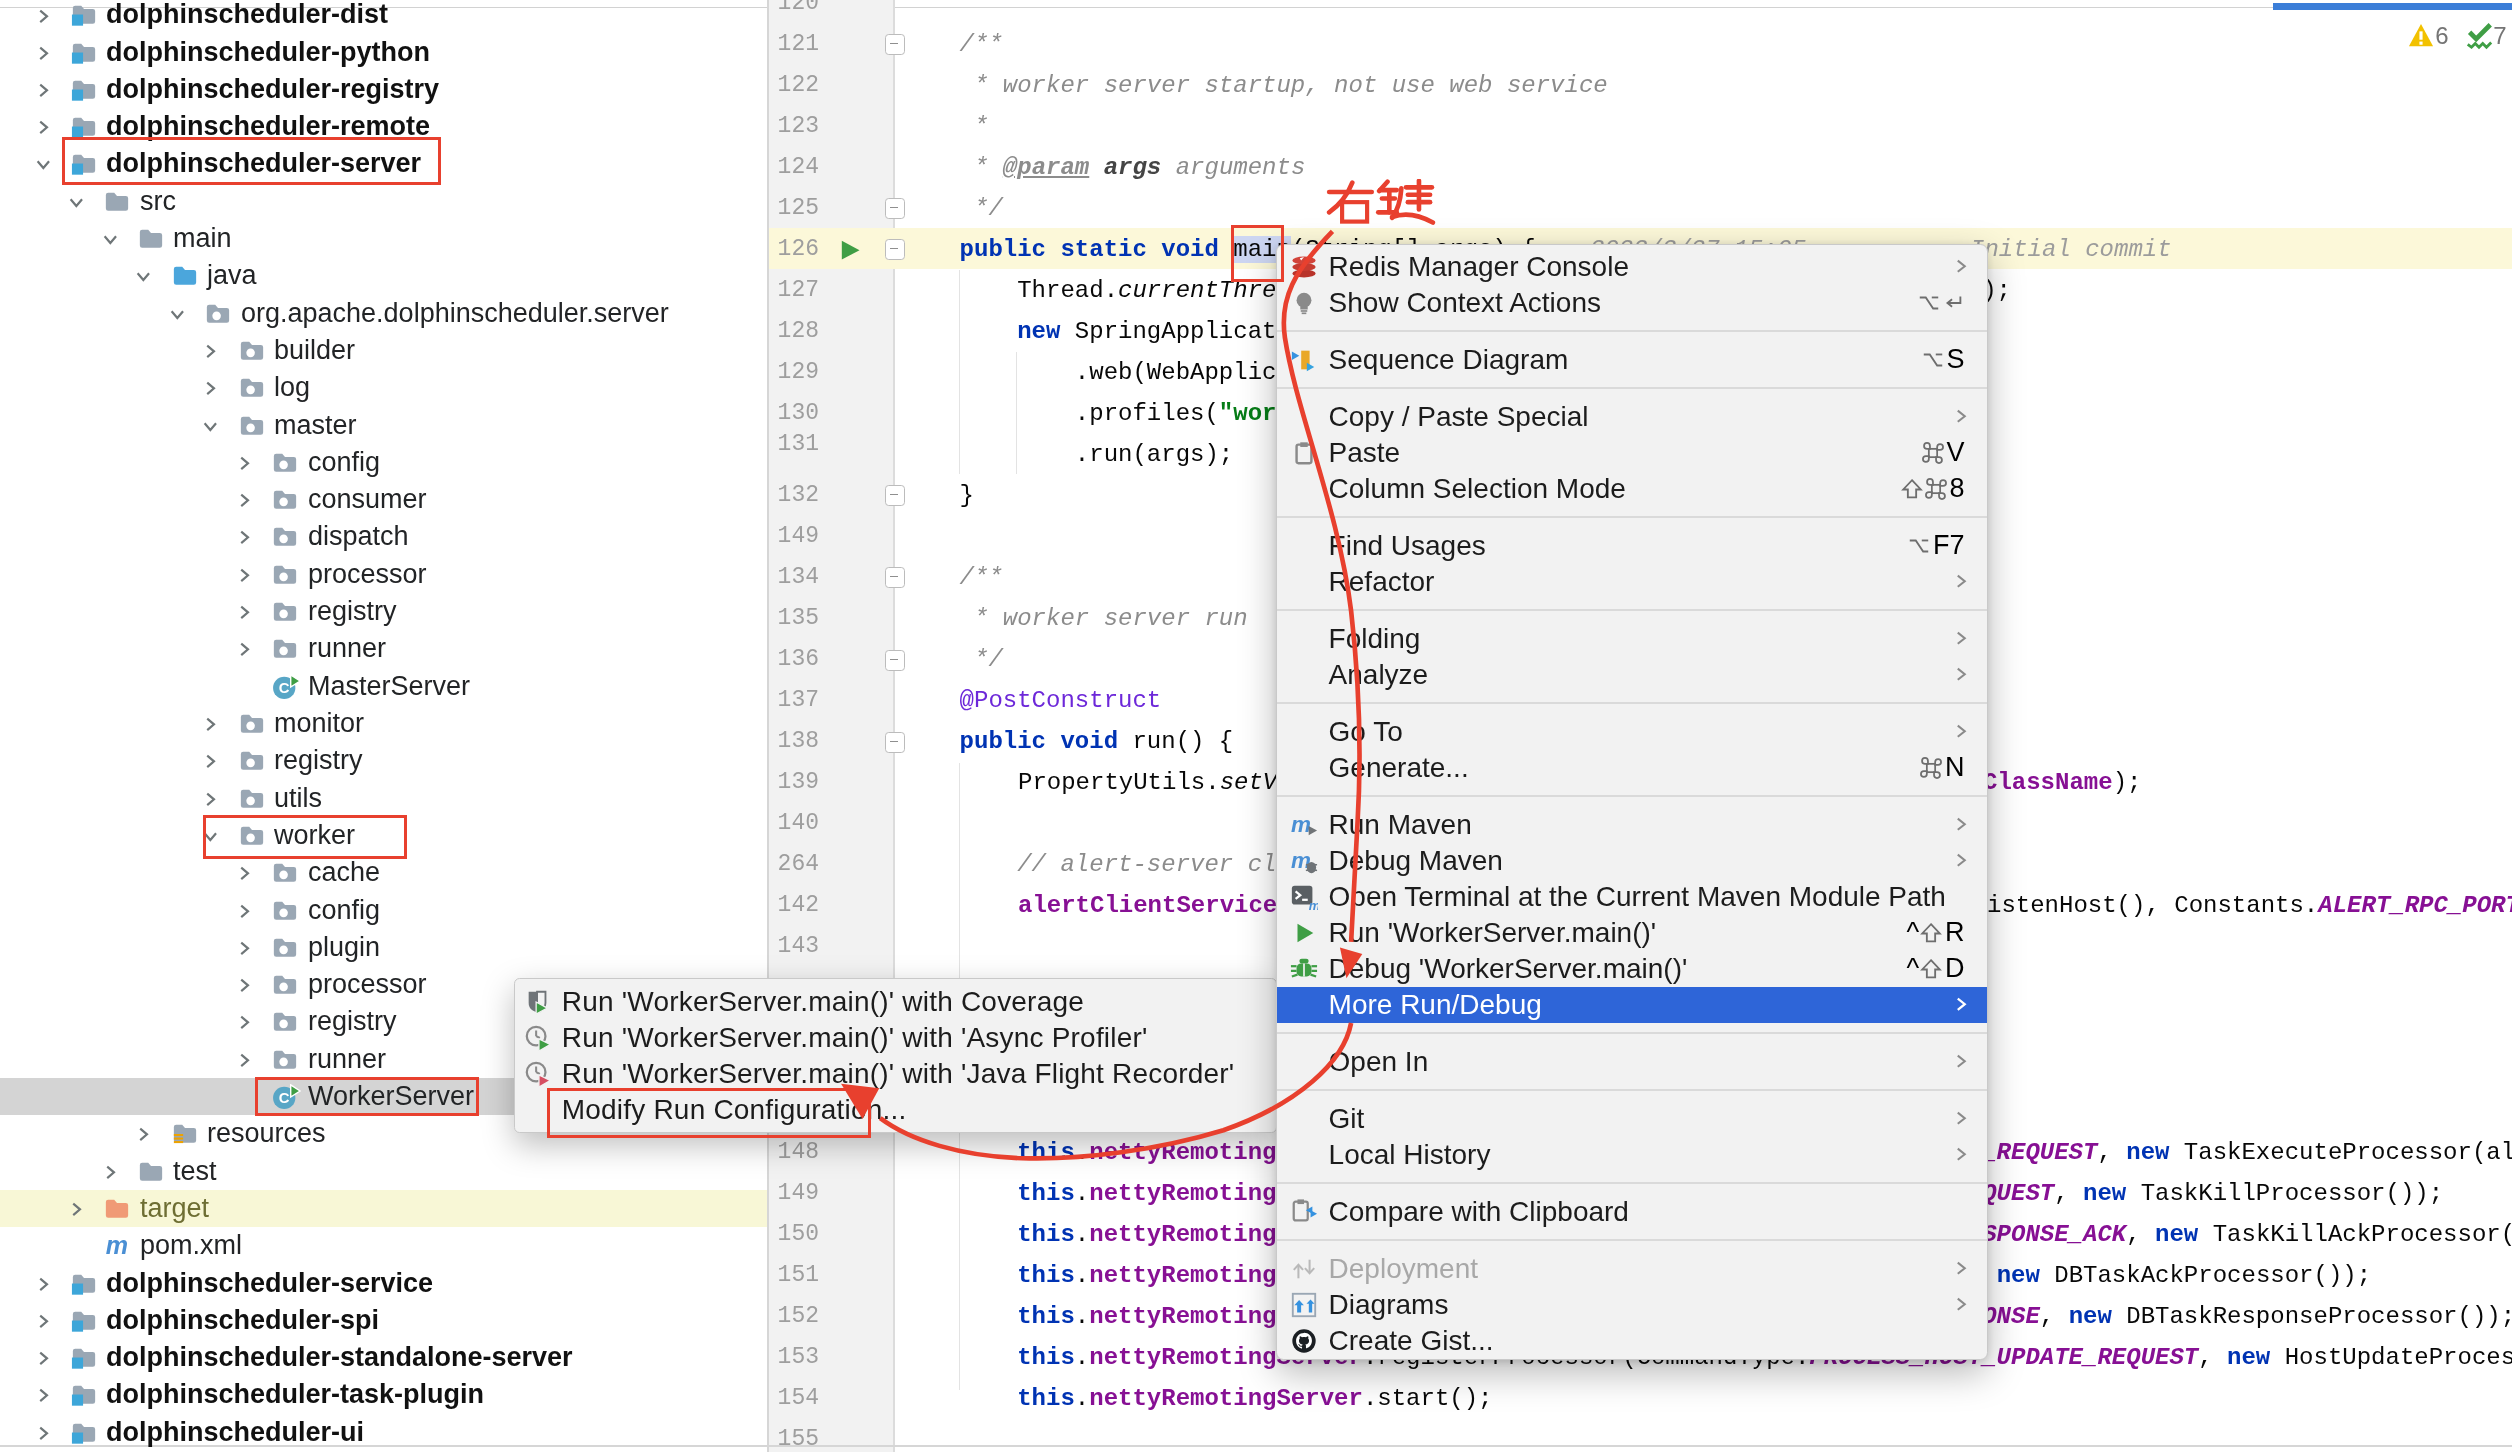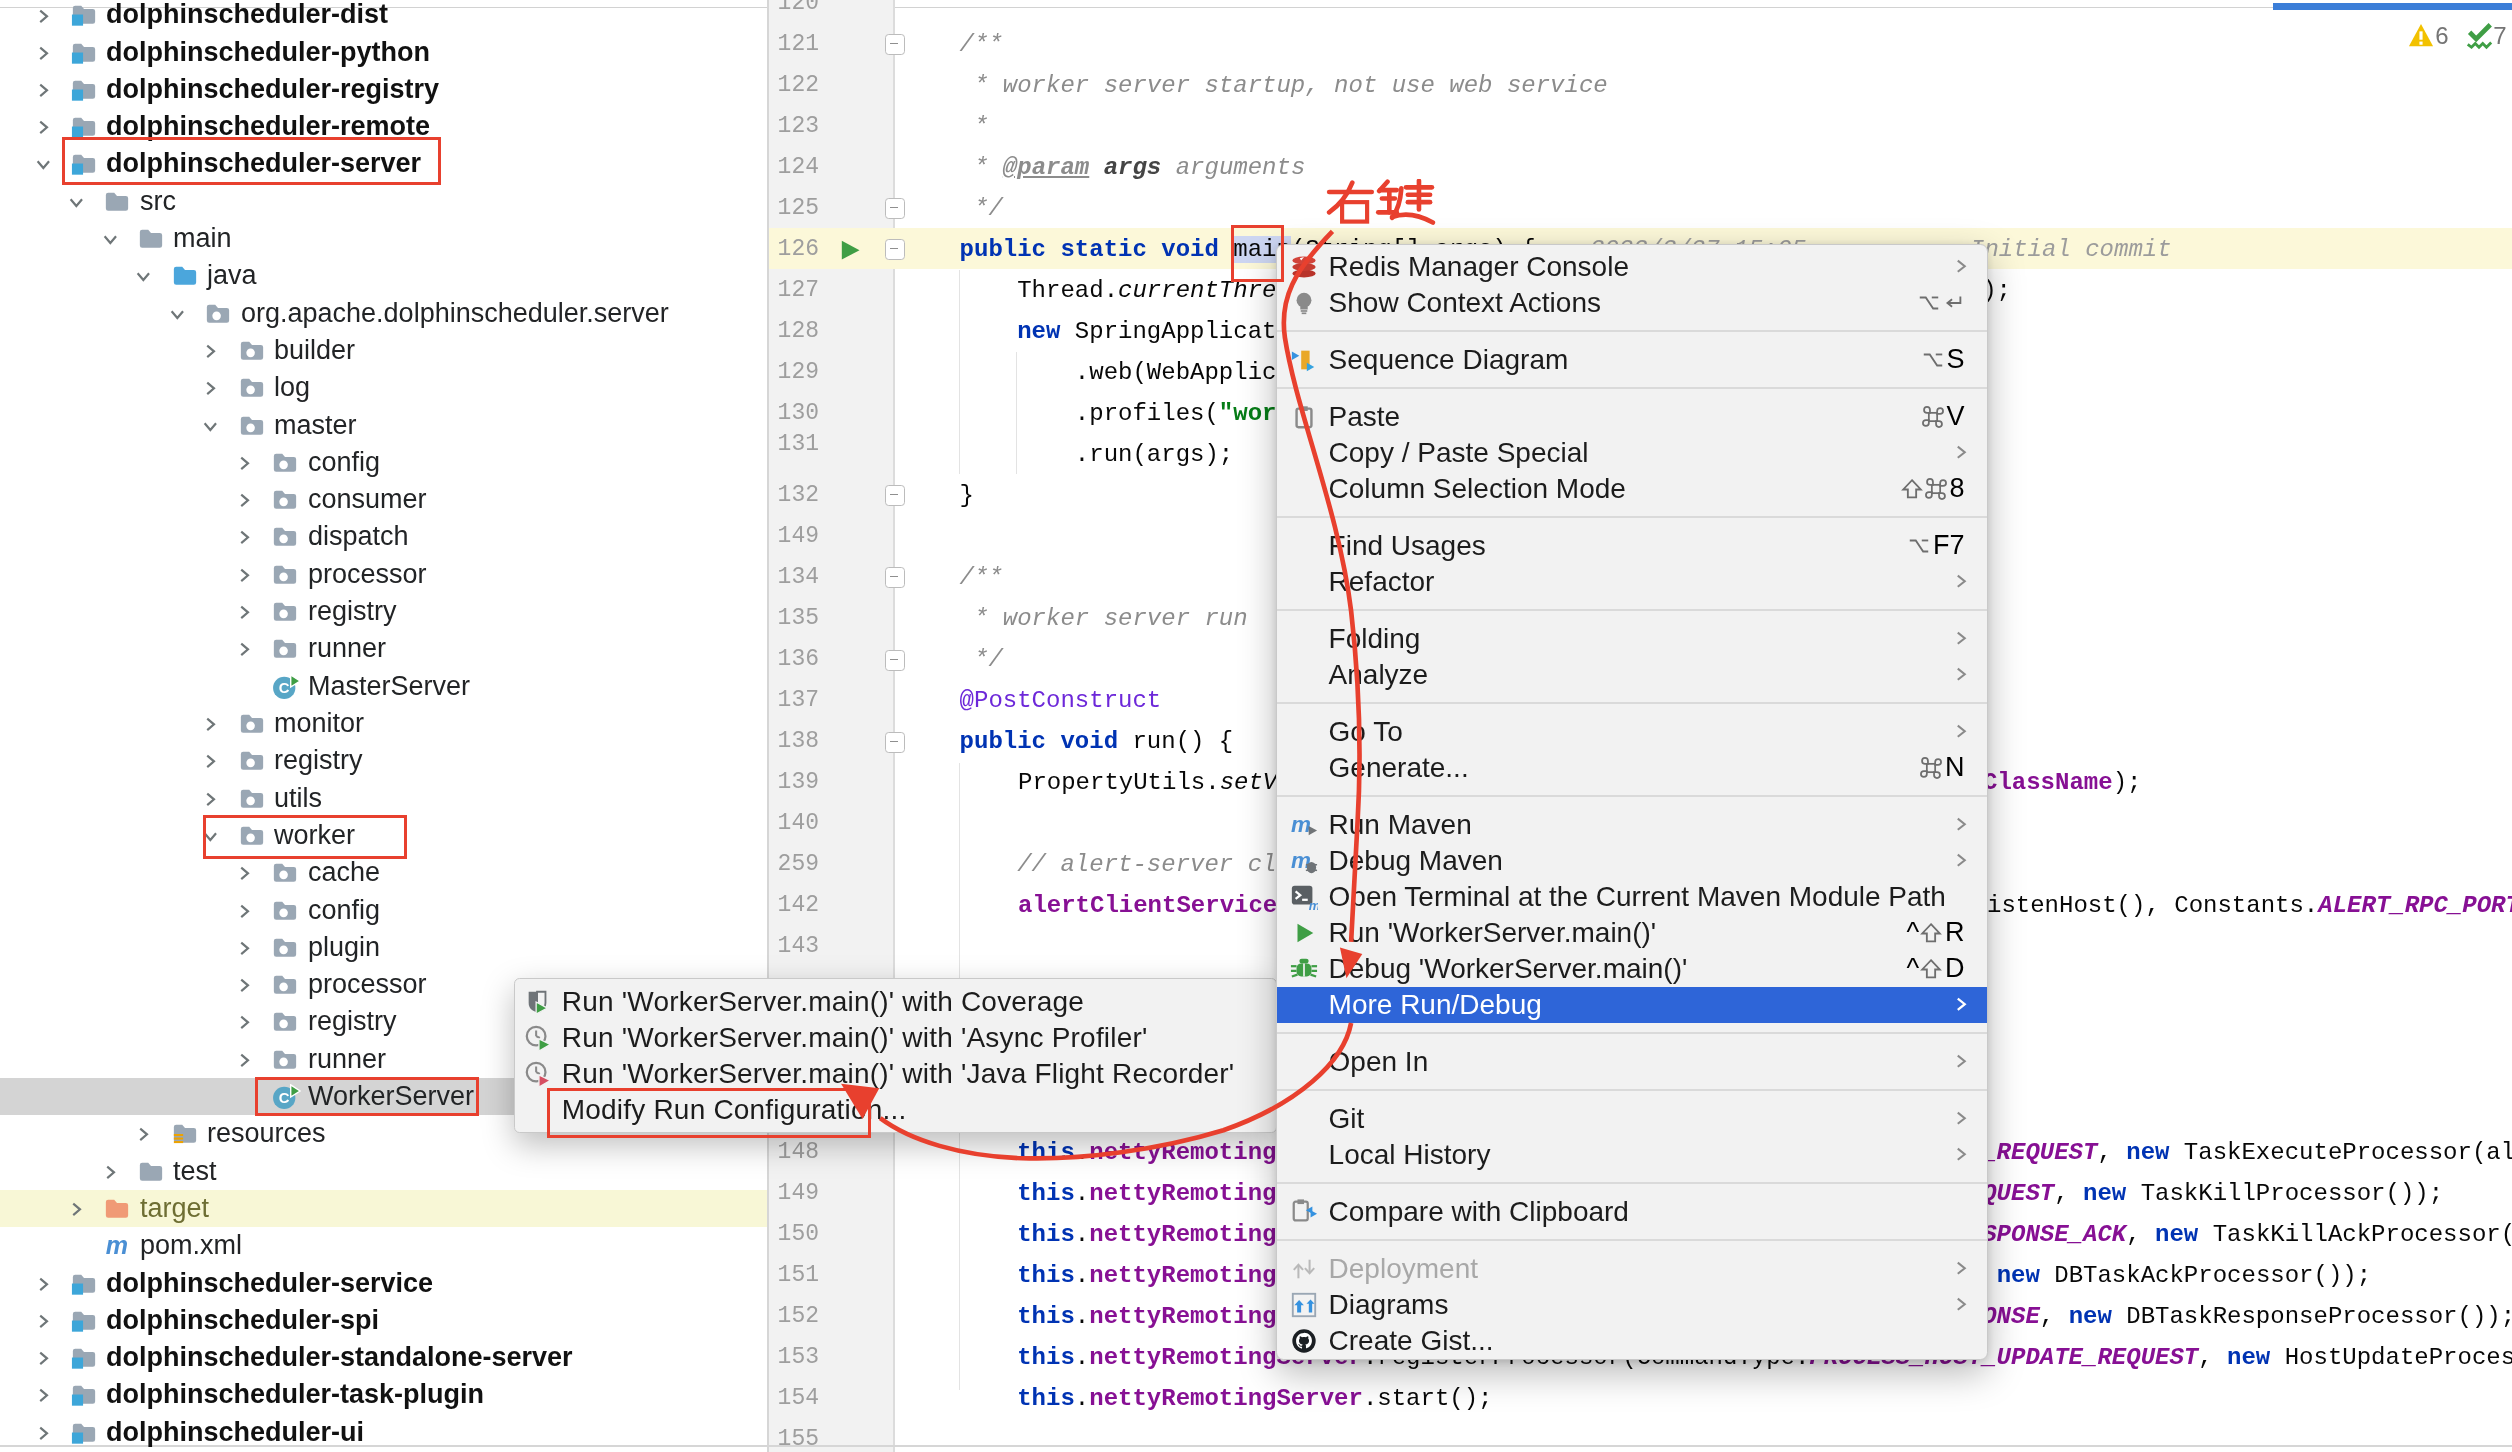--- a/index.html
+++ b/index.html
@@ -71,21 +71,21 @@
 <div class="gn" style="top:424px">131</div>
 <div class="gn" style="top:475px">132</div>
 <div class="gn" style="top:516px">149</div>
 <div class="gn" style="top:557px">134</div>
 <div class="gn" style="top:598px">135</div>
 <div class="gn" style="top:639px">136</div>
 <div class="gn" style="top:680px">137</div>
 <div class="gn" style="top:721px">138</div>
 <div class="gn" style="top:762px">139</div>
 <div class="gn" style="top:803px">140</div>
-<div class="gn" style="top:844px">259</div>
+<div class="gn" style="top:844px">264</div>
 <div class="gn" style="top:885px">142</div>
 <div class="gn" style="top:926px">143</div>
 <div class="gn" style="top:968px">144</div>
 <div class="gn" style="top:1009px">145</div>
 <div class="gn" style="top:1050px">146</div>
 <div class="gn" style="top:1091px">147</div>
 <div class="gn" style="top:1132px">148</div>
 <div class="gn" style="top:1173px">149</div>
 <div class="gn" style="top:1214px">150</div>
 <div class="gn" style="top:1255px">151</div>
@@ -630,47 +630,47 @@
               <path d="M16 7 h7"></path>
             </g>
           </svg>
           <span class="sct">S</span>
         </span>
       </div>
 <div class="msep">
         <div></div>
       </div>
 <div class="mi">
+        <span class="mic"></span>
+        <span class="mtx">Copy / Paste Special</span>
+        <span class="mrt">
+          <svg width="17" height="22.4" viewBox="0 0 18 24">
+            <polyline points="5,6 12.5,12 5,18" fill="none" stroke="#8a8a8a" stroke-width="2.2"></polyline>
+          </svg>
+        </span>
+      </div>
+<div class="mi">
         <span class="mic">
           <svg width="26" height="26" viewBox="0 0 28 28">
             <rect x="6" y="5" width="16" height="20" rx="2" fill="none" stroke="#8a8a8a" stroke-width="2.6"></rect>
             <rect x="10" y="2.5" width="8" height="5" fill="#8a8a8a"></rect>
           </svg>
         </span>
         <span class="mtx">Paste</span>
         <span class="mrt msc">
           <svg width="24" height="24" viewBox="0 0 26 26">
             <g fill="none" stroke="#6e6e6e" stroke-width="1.9">
               <rect x="8.5" y="8.5" width="9" height="9"></rect>
               <path d="M8.5 8.5 h-2 a3.2 3.2 0 1 1 3.2 -3.2 v3.2z"></path>
               <path d="M17.5 8.5 v-2 a3.2 3.2 0 1 1 3.2 3.2 h-3.2z"></path>
               <path d="M8.5 17.5 v2 a3.2 3.2 0 1 1 -3.2 -3.2 h3.2z"></path>
               <path d="M17.5 17.5 h2 a3.2 3.2 0 1 1 -3.2 3.2 v-3.2z"></path>
             </g>
           </svg>
           <span class="sct">V</span>
-        </span>
-      </div>
-<div class="mi">
-        <span class="mic"></span>
-        <span class="mtx">Copy / Paste Special</span>
-        <span class="mrt">
-          <svg width="17" height="22.4" viewBox="0 0 18 24">
-            <polyline points="5,6 12.5,12 5,18" fill="none" stroke="#8a8a8a" stroke-width="2.2"></polyline>
-          </svg>
         </span>
       </div>
 <div class="mi">
         <span class="mic"></span>
         <span class="mtx">Column Selection Mode</span>
         <span class="mrt msc">
           <svg width="24" height="24" viewBox="0 0 26 26">
             <path d="M13 3.5 L22.5 13.5 H17.5 V22 H8.5 V13.5 H3.5 Z" fill="none" stroke="#6e6e6e" stroke-width="2"></path>
           </svg>
           <svg width="24" height="24" viewBox="0 0 26 26">

